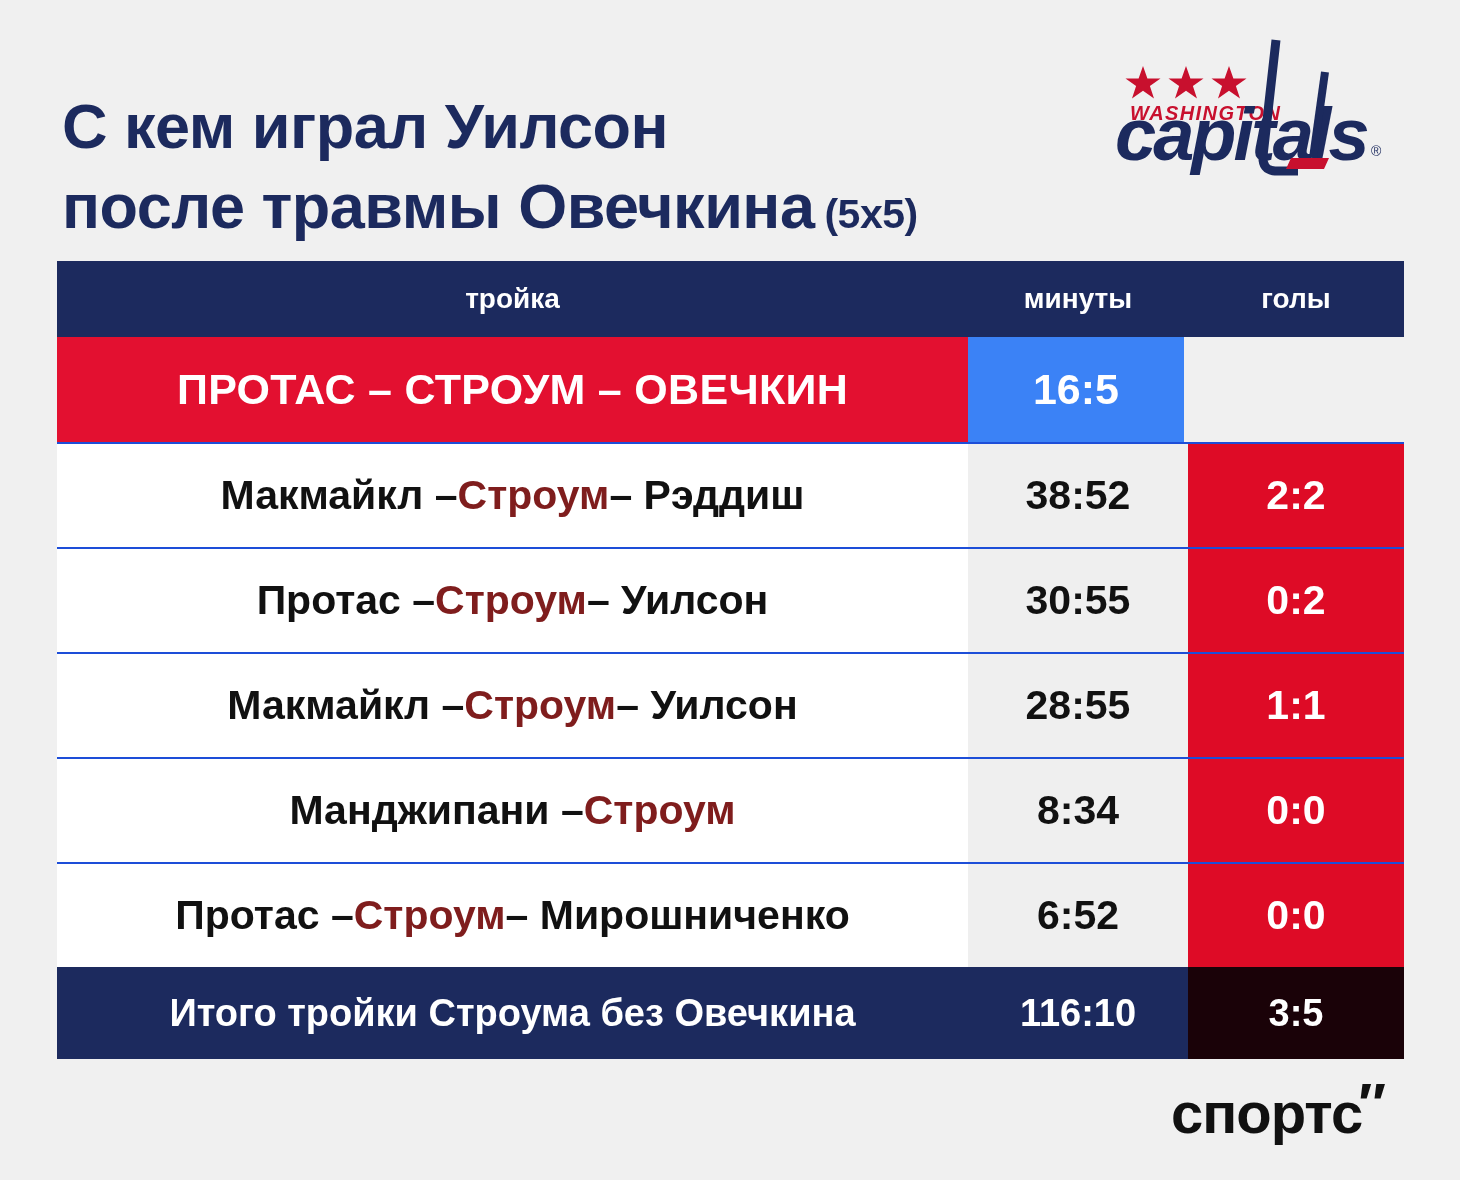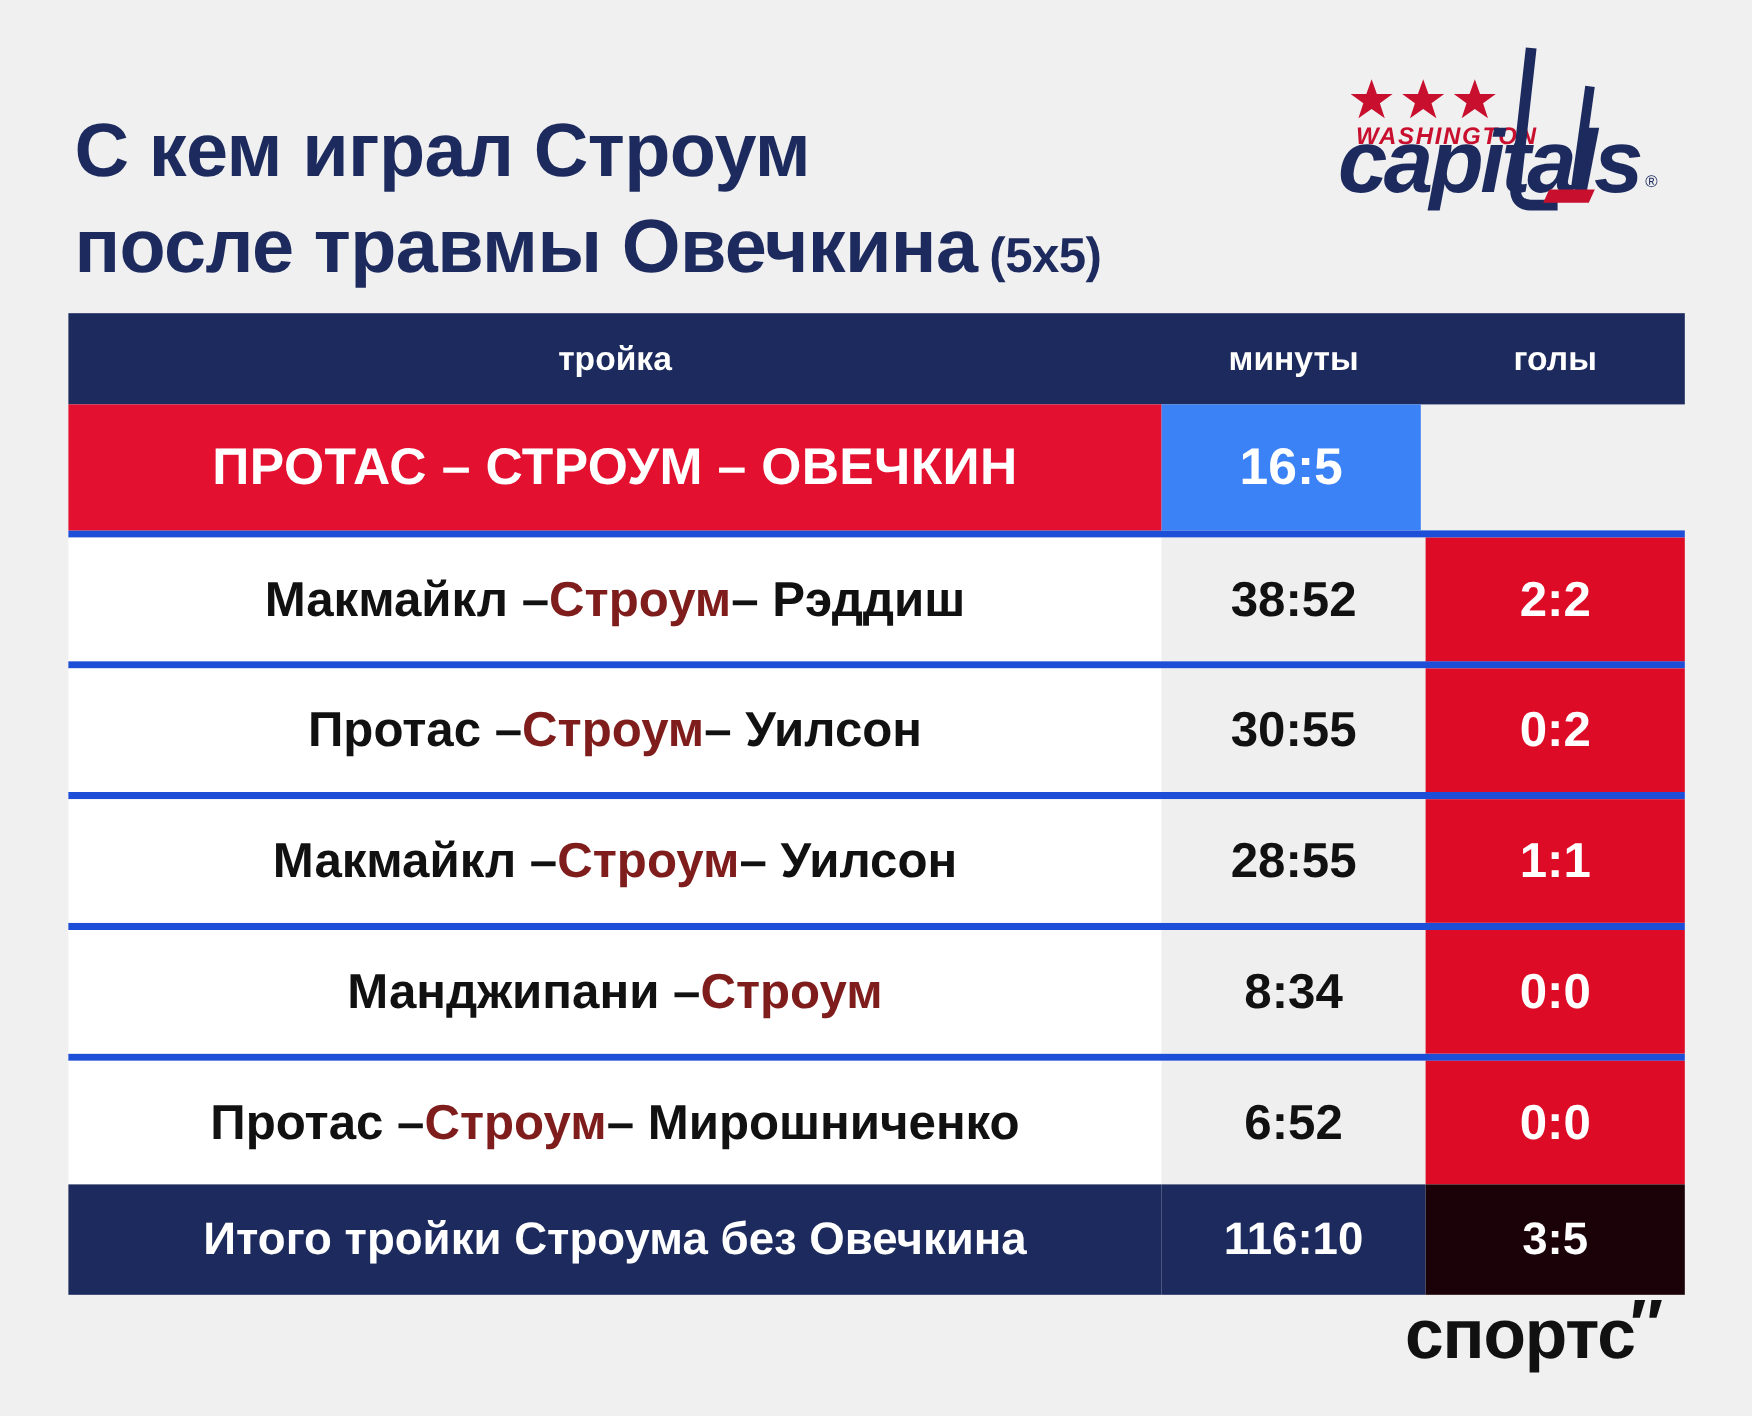--- a/index.html
+++ b/index.html
@@ -105,21 +105,21 @@
     font-weight: bold;
   }
   .row-top .c-goals {
     background: #3b82f6;
     color: #ffffff;
     font-size: 43px;
     font-weight: bold;
   }
 
   
-  .row-data { height: 103px; border-top: 6px solid #1d4ed8; text-align: right; }
+  .row-data { height: 103px; border-top: 2px solid #1d4ed8; text-align: right; }
   .row-data:first-of-type { border-top: 2px solid #2b2b2b; }
   .row-data .c-name {
     background: #ffffff;
     color: #111111;
     font-size: 41px;
     font-weight: bold;
   }
   .row-data .c-min {
     background: #efefef;
     color: #111111;
@@ -177,21 +177,21 @@
     line-height: 40px;
     margin-left: -4px;
   }
 </style>
 </head>
 <body>
 
 <div class="header">
 
   <div class="title-block">
-    <div class="title-line">С кем играл Строум</div>
+    <div class="title-line">С кем играл Уилсон</div>
     <div class="title-line title-line-2">
       <span>после травмы Овечкина</span>
       <span class="title-suffix">(5x5)</span>
     </div>
   </div>
 
   <div class="caps-logo">
     <svg viewBox="0 0 290 175" width="290" height="175" xmlns="http://www.w3.org/2000/svg">
 
       <g fill="#C8102E">

